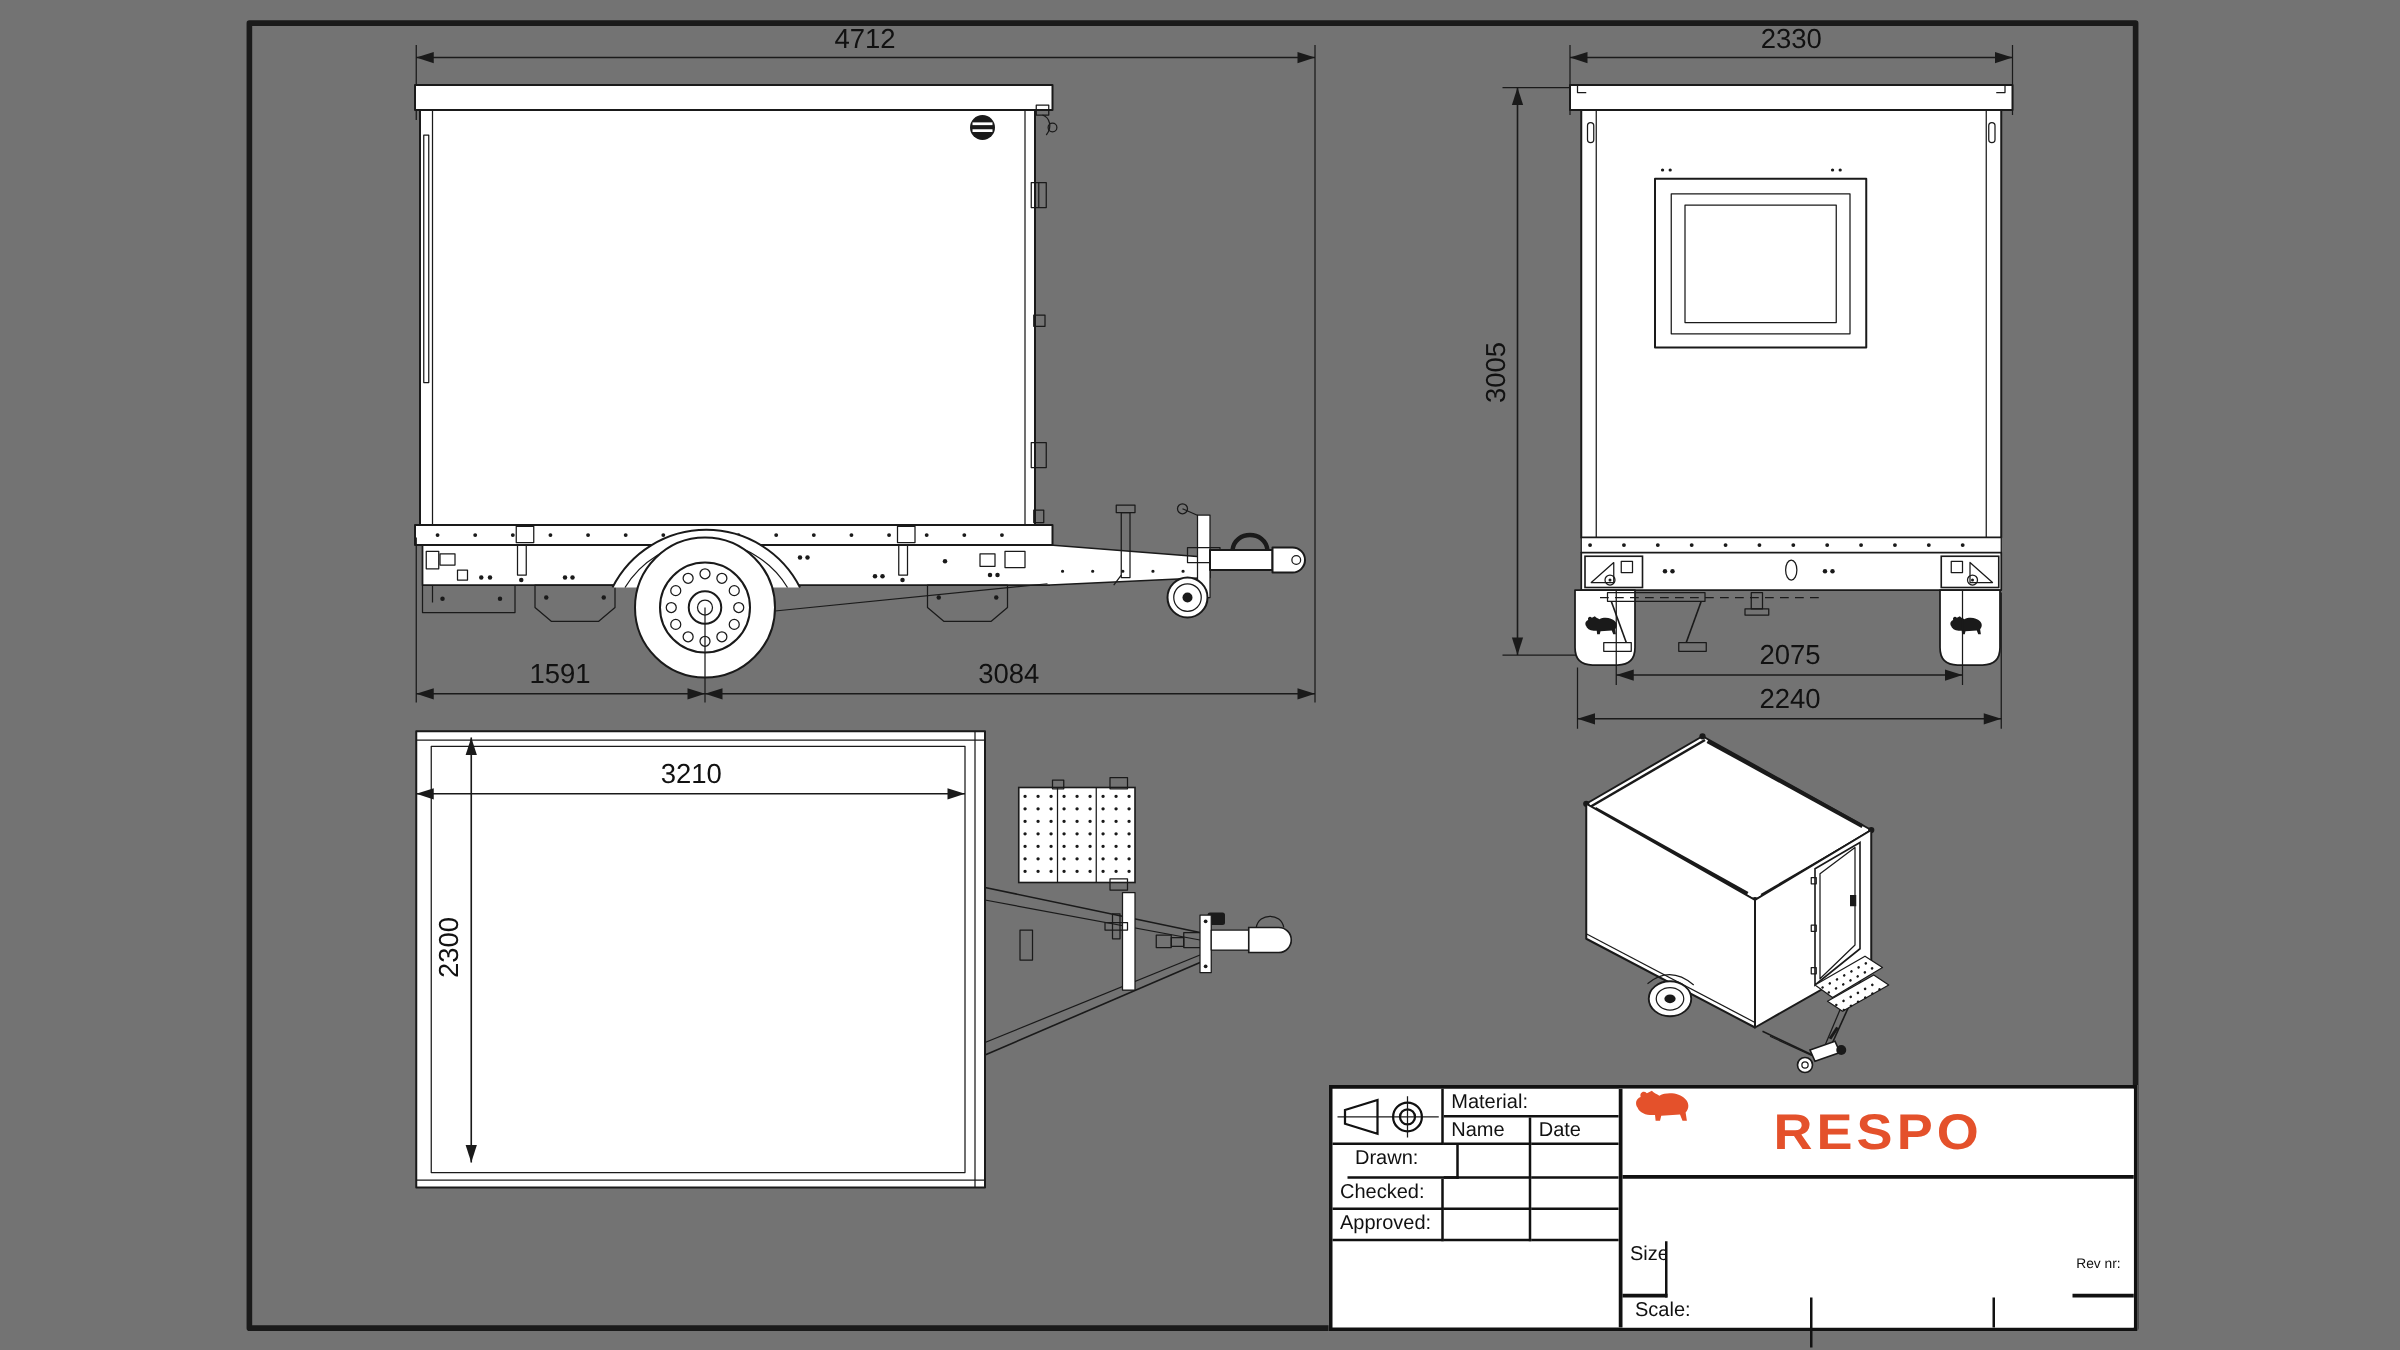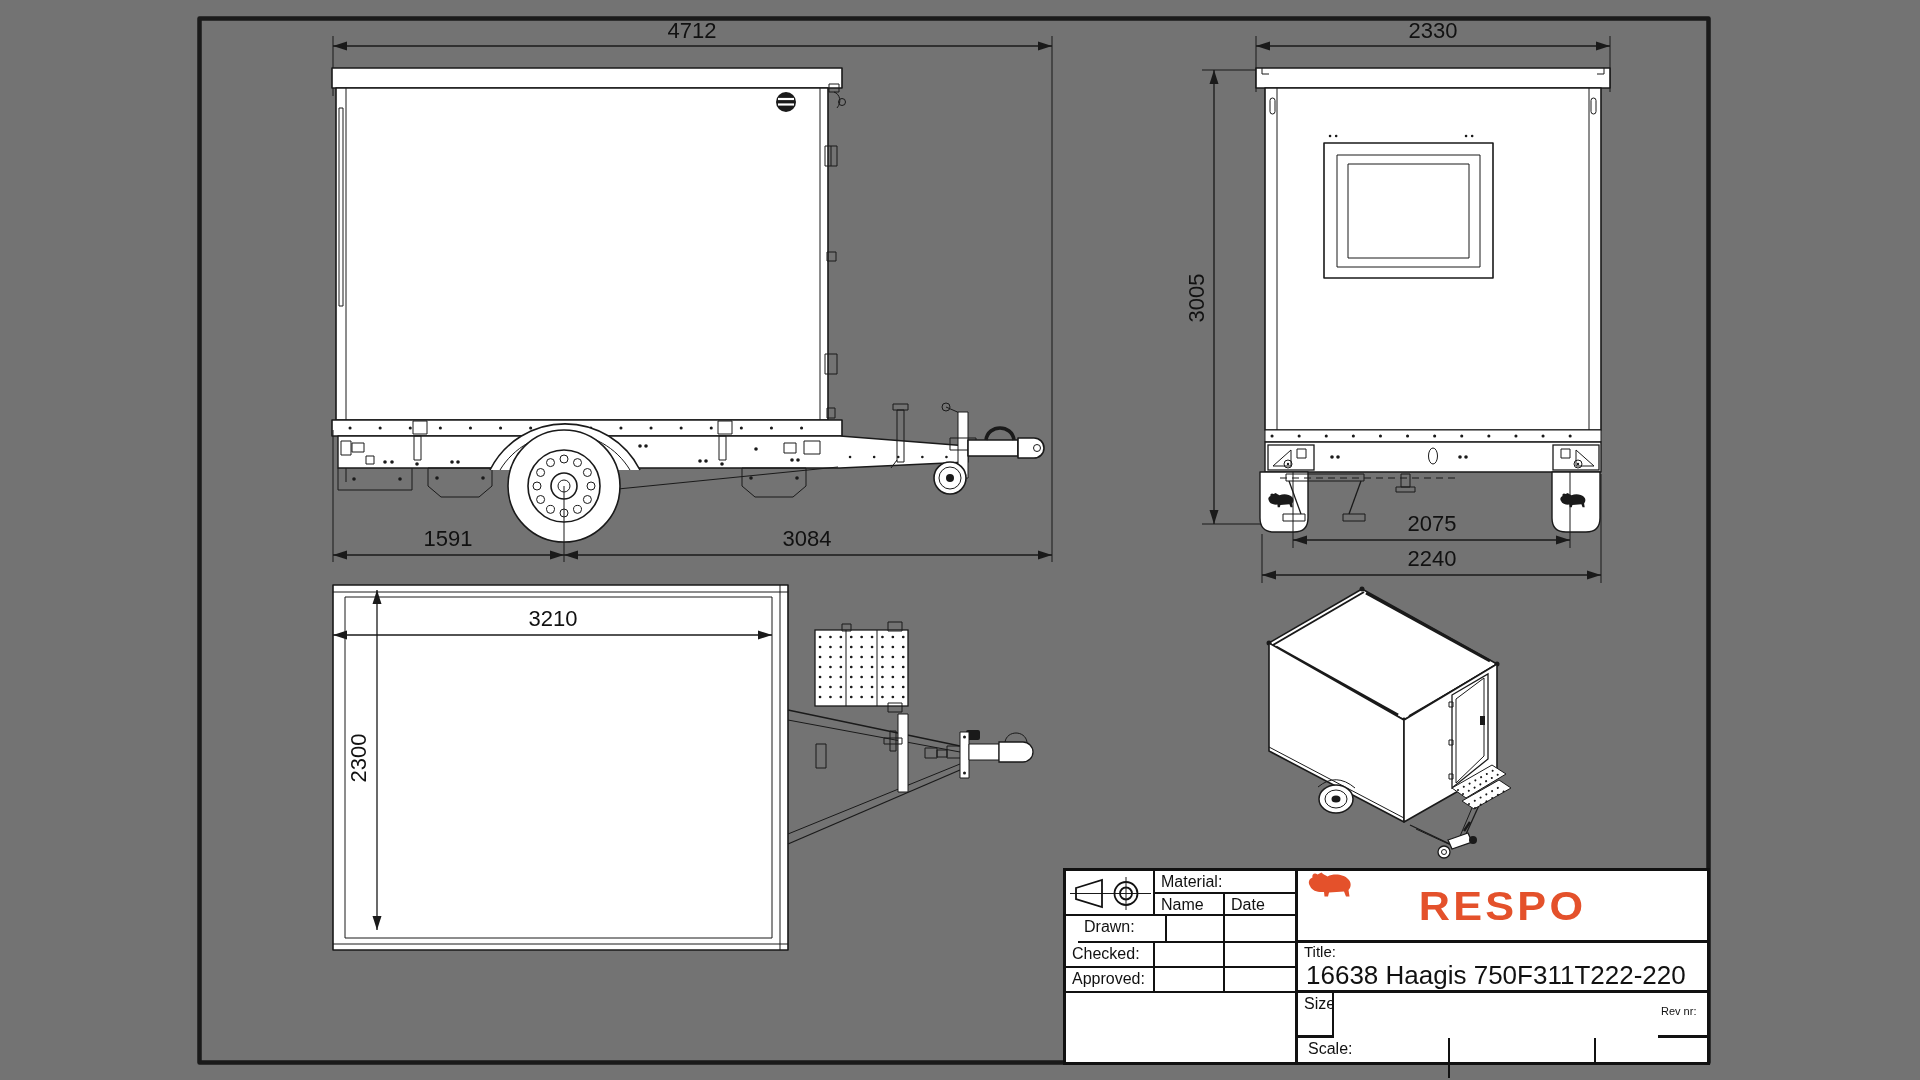--- a/index.html
+++ b/index.html
@@ -404,24 +404,20 @@
   <div class="cell bb" style="left:159px;top:97px;width:70px;height:25px"></div>
 
 
   <div class="rsec" style="left:229px;top:0;width:412px;height:191px">
     <div class="cell bb3 logo-box" style="left:0;top:0;width:409px;height:72px">
       <span class="logo-text" style="color:#E4512B">RESPO</span>
       <svg width="64" height="28" viewBox="0 0 100 56">
         <use href="#bull" fill="#E4512B"></use>
       </svg>
     </div>
-    <div class="cell bb3" style="left:0;top:72px;width:409px;height:50px;padding:1px 6px">
-      <div class="small-label">Title:</div>
-      <div class="title-value">16638 Haagis 750F311T222-220</div>
-    </div>
     <div class="cell br bb3" style="left:0;top:122px;width:36px;height:45px"><span>Size</span></div>
     <div class="cell bb3 tiny-label" style="left:360px;top:122px;width:49px;height:45px"><span>Rev nr:</span></div>
     <div class="cell br" style="left:4px;top:167px;width:148px;height:40px"><span>Scale:</span></div>
     <div class="cell br" style="left:148px;top:167px;width:150px;height:24px"></div>
     <div class="cell" style="left:298px;top:167px;width:111px;height:24px"></div>
   </div>
 </div>
 
 </div>
 

